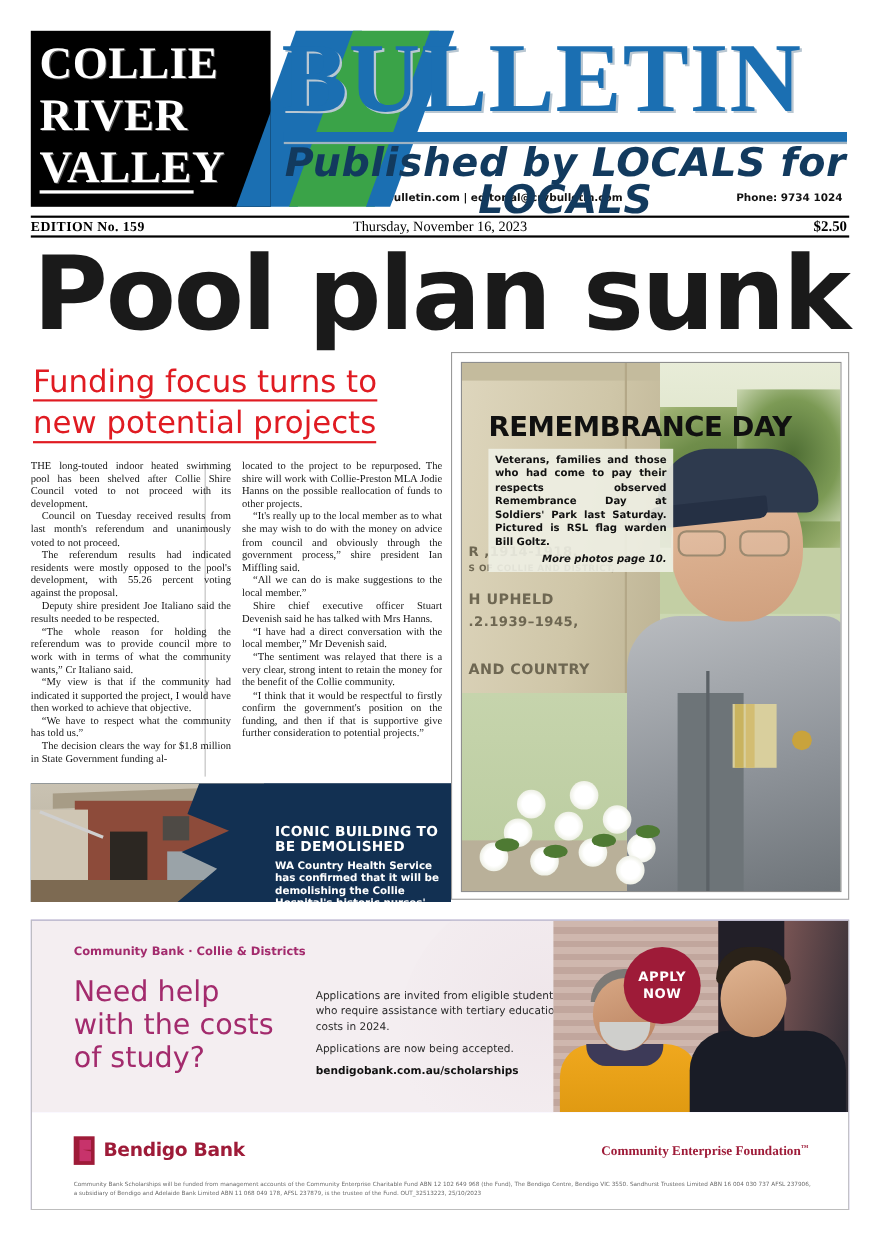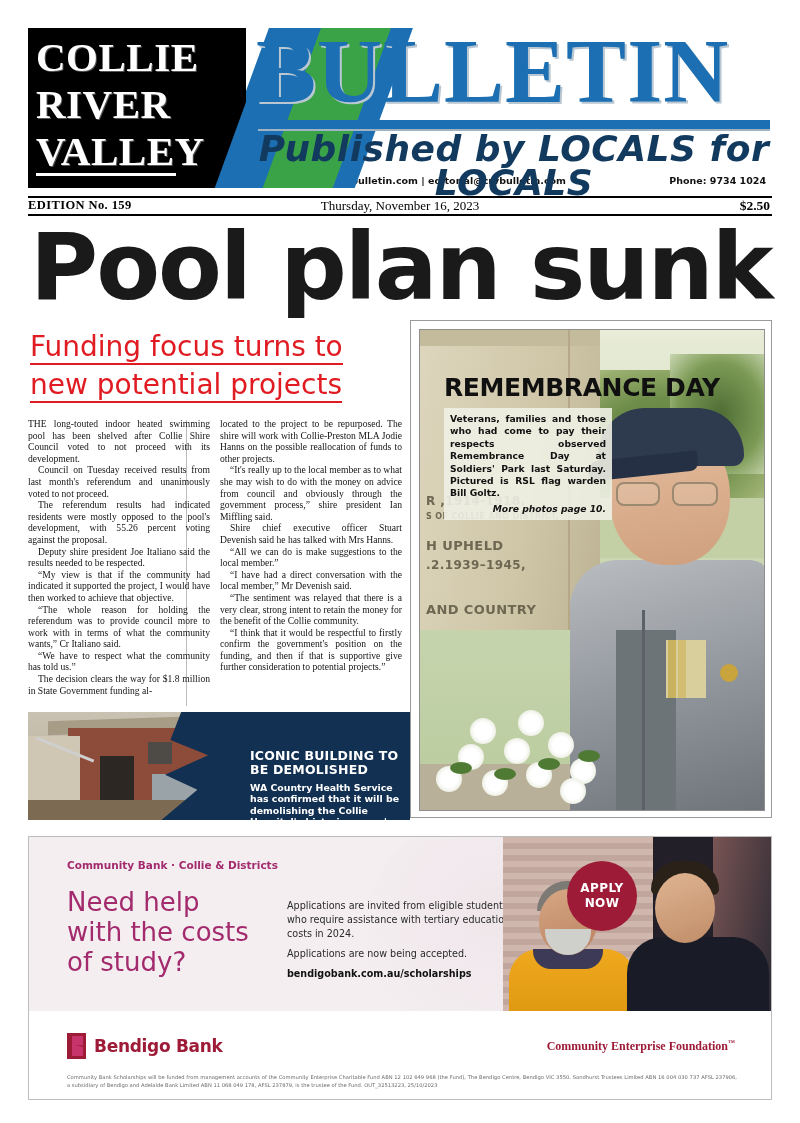--- a/index.html
+++ b/index.html
@@ -68,21 +68,21 @@
     display:flex; justify-content:space-between; align-items:center;
     font-family:"DejaVu Sans", sans-serif; font-size:9.5px; font-weight:bold; color:#111;
   }
   .mh-contact .email { margin-left:200px; }
   .mh-contact .phone { margin-right:6px; }
 
   
   .ed-bar {
     position:absolute; left:28px; top:196px; width:744px; height:20px;
     border-top:2px solid #000; border-bottom:2px solid #000;
-    display:flex; 
+    display:flex; align-items:center;
   }
   .ed-left { font-family:"Liberation Serif",serif; font-weight:bold; font-size:12.5px; letter-spacing:0.4px; }
   .ed-mid { position:absolute; left:0; width:744px; text-align:center;
             font-family:"Liberation Serif",serif; font-size:13px; }
   .ed-right { position:absolute; right:2px; font-family:"Liberation Serif",serif;
               font-weight:bold; font-size:13.5px; }
 
   
   .headline {
     position:absolute; left:30px; top:218px; width:744px;
@@ -341,30 +341,30 @@
     <span>new potential projects</span>
   </div>
 
   <div class="col-div"></div>
   <div class="cols">
     <div class="col c1">
       <p class="lead">THE long-touted indoor heated swimming pool has been shelved after Collie Shire Council voted to not proceed with its development.</p>
       <p>Council on Tuesday received results from last month's referendum and unanimously voted to not proceed.</p>
       <p>The referendum results had indicated residents were mostly opposed to the pool's development, with 55.26 percent voting against the proposal.</p>
       <p>Deputy shire president Joe Italiano said the results needed to be respected.</p>
+      <p>“The whole reason for holding the referendum was to provide council more to work with in terms of what the community wants,” Cr Italiano said.</p>
       <p>“My view is that if the community had indicated it supported the project, I would have then worked to achieve that objective.</p>
-      <p>“The whole reason for holding the referendum was to provide council more to work with in terms of what the community wants,” Cr Italiano said.</p>
       <p>“We have to respect what the community has told us.”</p>
       <p>The decision clears the way for $1.8 million in State Government funding al-</p>
     </div>
     <div class="col c2">
       <p class="lead">located to the project to be repurposed. The shire will work with Collie-Preston MLA Jodie Hanns on the possible reallocation of funds to other projects.</p>
       <p>“It's really up to the local member as to what she may wish to do with the money on advice from council and obviously through the government process,” shire president Ian Miffling said.</p>
+      <p>“All we can do is make suggestions to the local member.”</p>
       <p>Shire chief executive officer Stuart Devenish said he has talked with Mrs Hanns.</p>
-      <p>“All we can do is make suggestions to the local member.”</p>
       <p>“I have had a direct conversation with the local member,” Mr Devenish said.</p>
       <p>“The sentiment was relayed that there is a very clear, strong intent to retain the money for the benefit of the Collie community.</p>
       <p>“I think that it would be respectful to firstly confirm the government's position on the funding, and then if that is supportive give further consideration to potential projects.”</p>
     </div>
   </div>
 
   <div class="promo">
     <div class="promo-photo">
       <div class="sky"></div>
       <div class="roof"></div>

